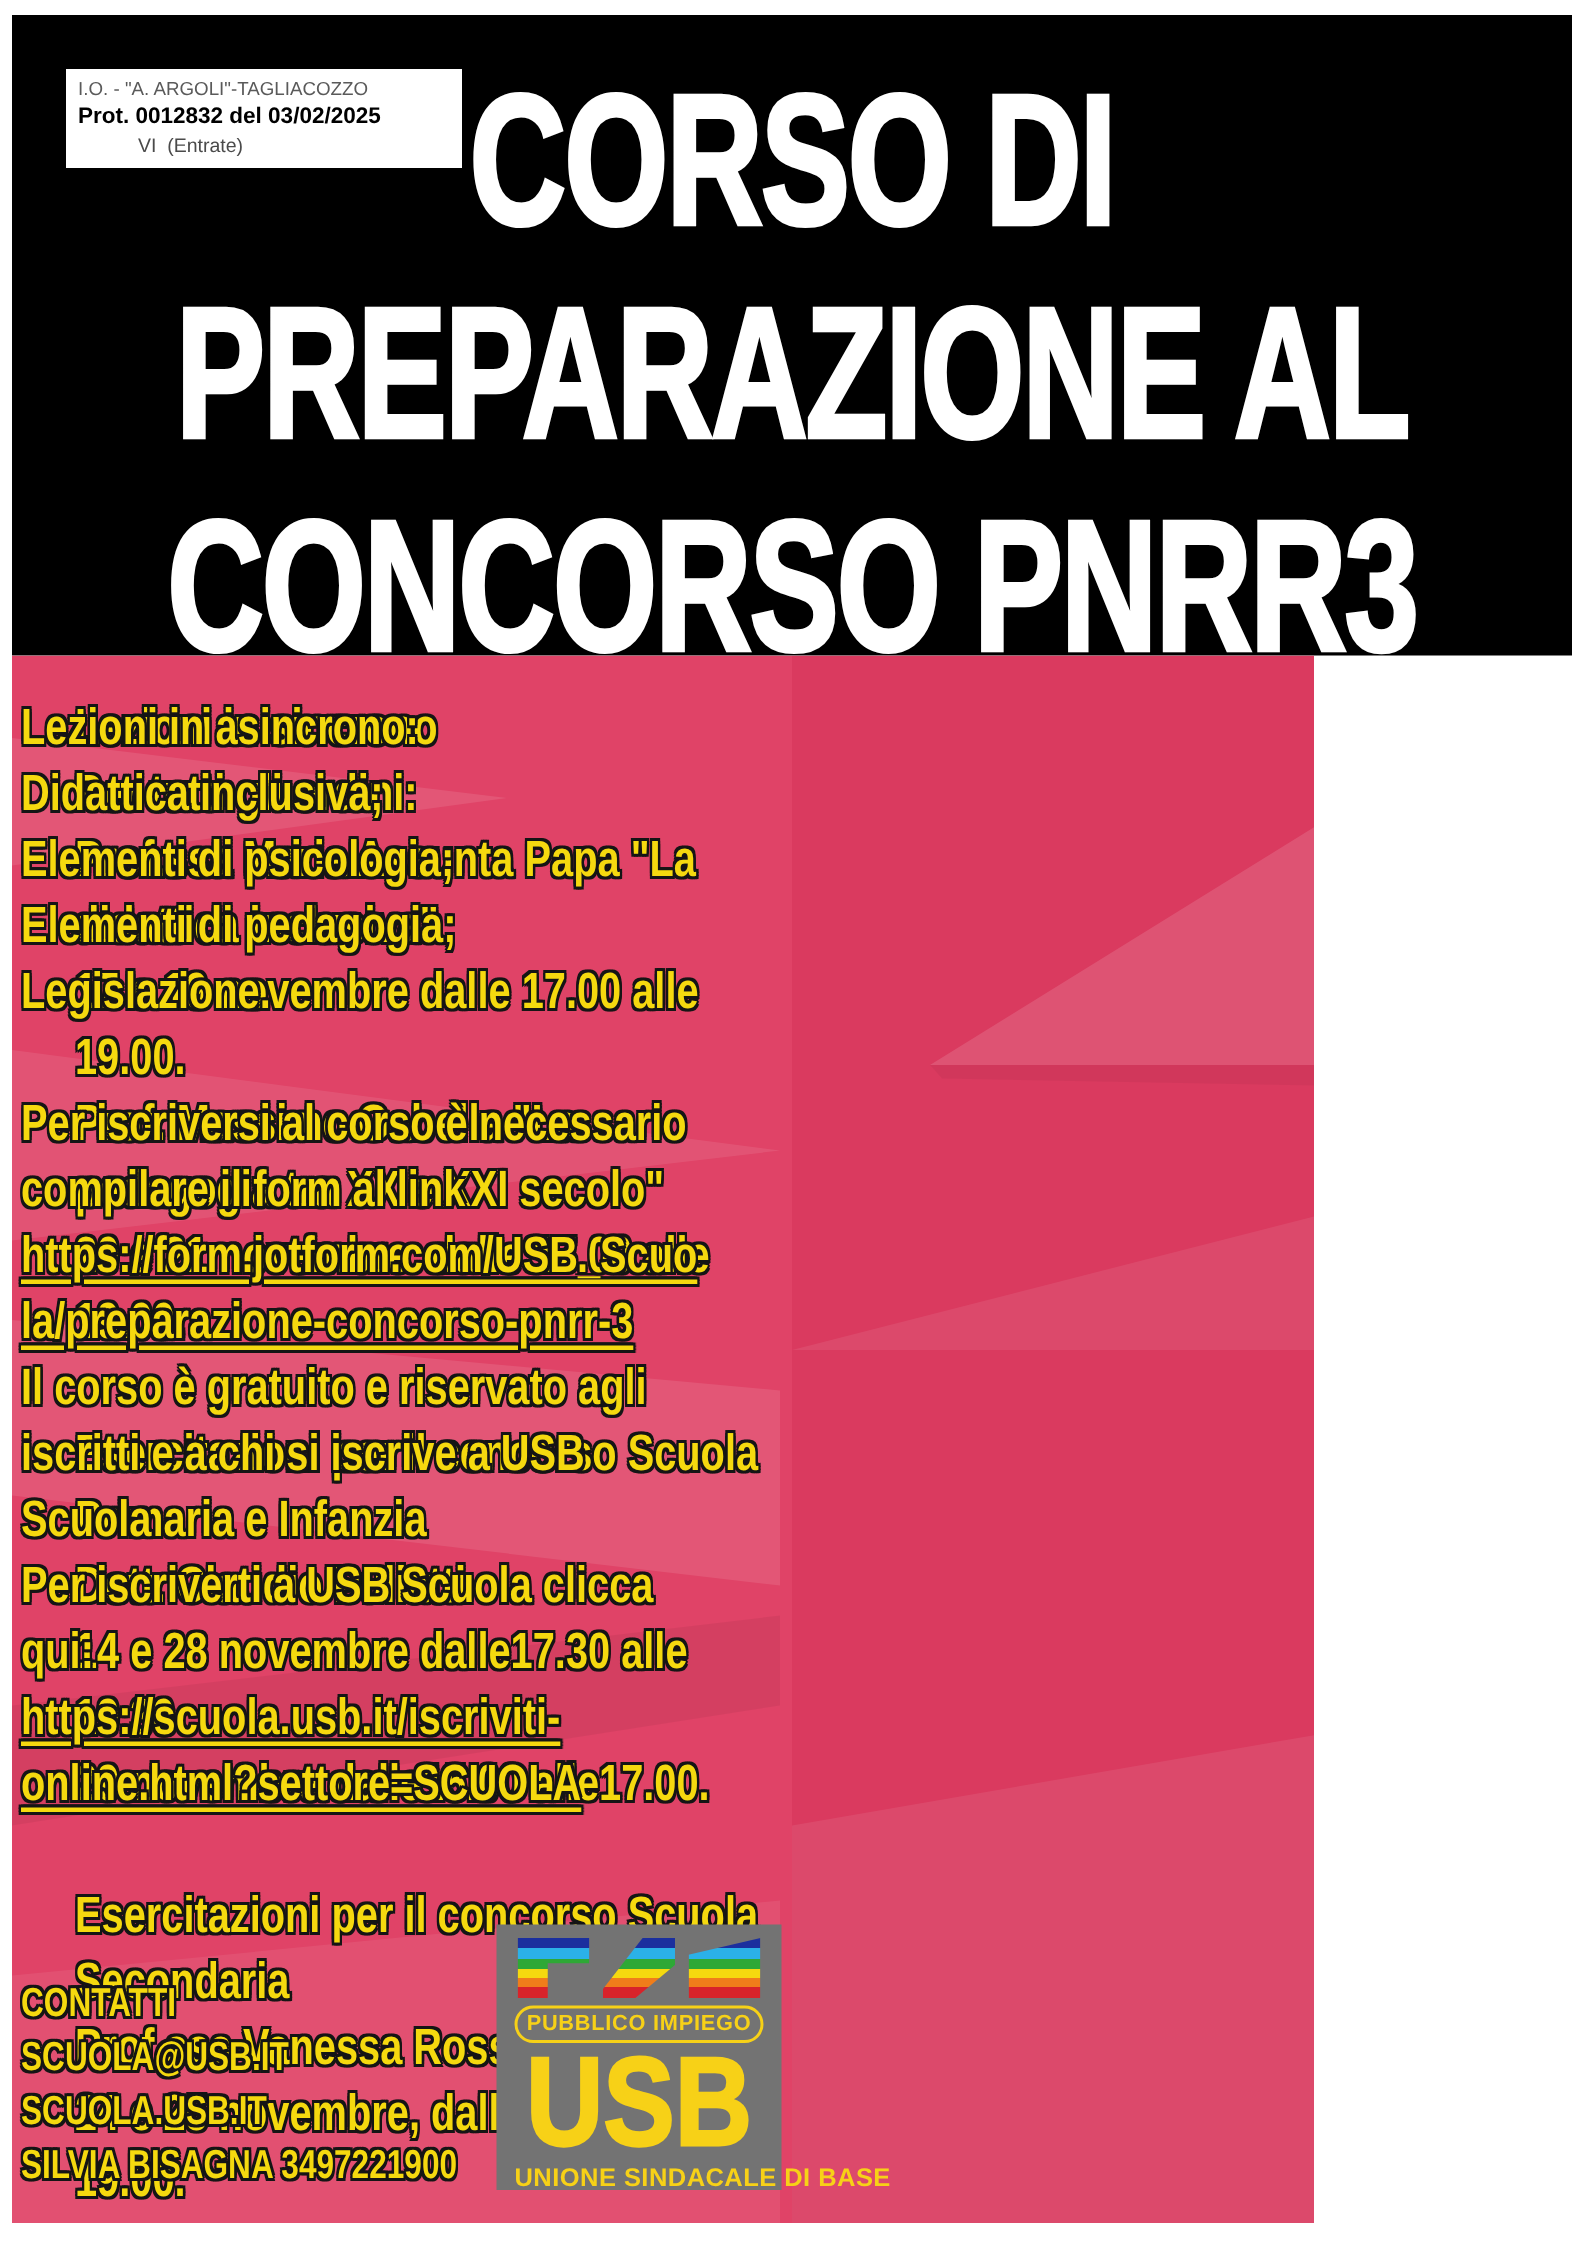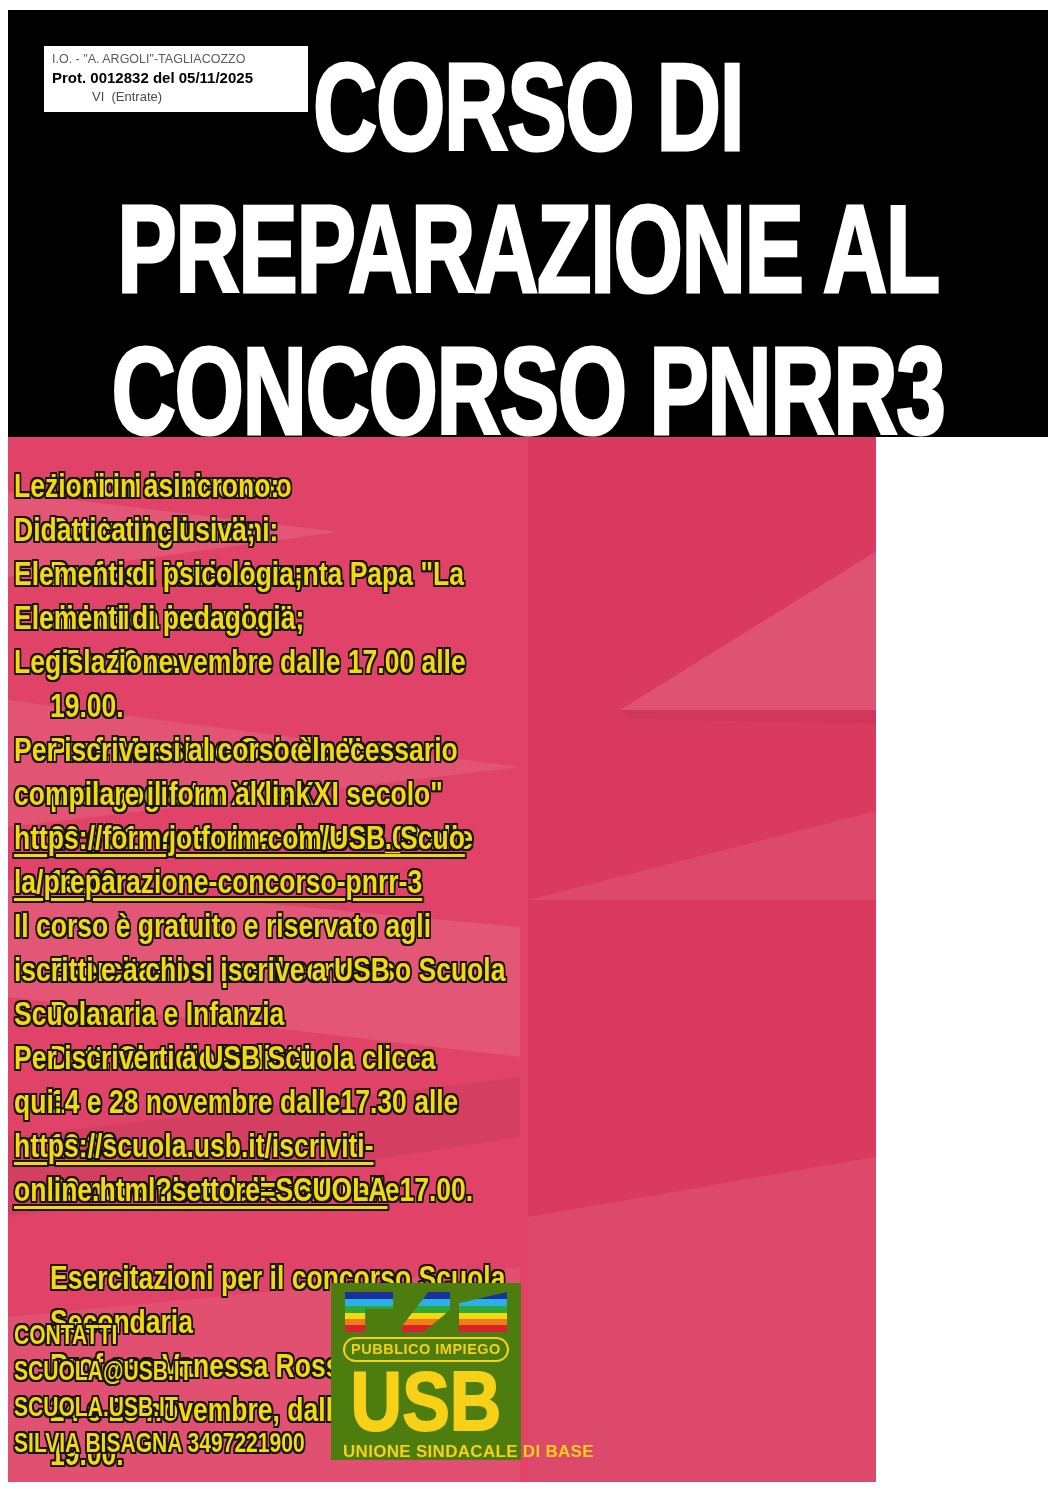--- a/index.html
+++ b/index.html
@@ -33,21 +33,21 @@
                     -2px 0 0 #151515,2px 0 0 #151515,0 -2px 0 #151515,0 2px 0 #151515;}
   .link{text-decoration:underline;text-decoration-thickness:3px;text-underline-offset:5px;cursor:pointer;}
 
   
   .contacts{position:absolute;left:6px;top:880px;width:128.2%;transform:scaleX(0.78);transform-origin:0 0;z-index:2;}
   .contact-line{height:36px;line-height:36px;font-size:27px;font-weight:bold;color:#f5d90f;white-space:pre;
         text-shadow:-2px -2px 0 #151515,2px -2px 0 #151515,-2px 2px 0 #151515,2px 2px 0 #151515,
                     -2px 0 0 #151515,2px 0 0 #151515,0 -2px 0 #151515,0 2px 0 #151515;}
 
   
-  .usb-logo{position:absolute;left:323px;top:846px;width:190px;height:177px;background:#4d7c0f;z-index:2;
+  .usb-logo{position:absolute;left:323px;top:846px;width:190px;height:177px;background:#737373;z-index:2;
             box-sizing:border-box;padding:9px 12px 6px 12px;}
   .rainbow-row{display:flex;gap:9px;height:40px;margin:0 2px 5px 2px;}
   .rainbow-glyph{flex:1;background:repeating-linear-gradient(180deg,
       #1b2f9e 0 7px,#2bb1e8 7px 14px,#2ea836 14px 21px,#f5d90f 21px 27px,#f07d1a 27px 33px,#d8232a 33px 40px);}
   .g1{clip-path:polygon(0 0,100% 0,100% 42%,42% 42%,42% 100%,0 100%);}
   .g2{clip-path:polygon(55% 0,100% 0,100% 45%,45% 100%,0 100%,0 85%);}
   .g3{clip-path:polygon(0 28%,100% 0,100% 100%,0 100%);}
   .sector-badge{border:2.5px solid #f7d117;border-radius:13px;color:#f7d117;font-size:14.5px;font-weight:bold;
                 text-align:center;padding:2px 0 3px 0;letter-spacing:0.5px;white-space:pre;}
   .usb-acronym{width:117.6%;transform:scaleX(0.85);transform-origin:0 0;text-align:center;color:#f7d117;
@@ -56,21 +56,21 @@
             margin-top:2px;white-space:pre;}
 </style>
 </head>
 <body>
 
 <div class="page">
 
   <div class="black-header">
     <div class="stamp">
       <div class="stamp-l1">I.O. - "A. ARGOLI"-TAGLIACOZZO</div>
-      <div class="stamp-l2">Prot. 0012832 del 05/11/2025</div>
+      <div class="stamp-l2">Prot. 0012832 del 03/02/2025</div>
       <div class="stamp-l3">VI  (Entrate)</div>
     </div>
     <div class="title">
       <div class="title-line">CORSO DI</div>
       <div class="title-line">PREPARAZIONE AL</div>
       <div class="title-line">CONCORSO PNRR3</div>
     </div>
   </div>
 
   <div class="pink-body">

